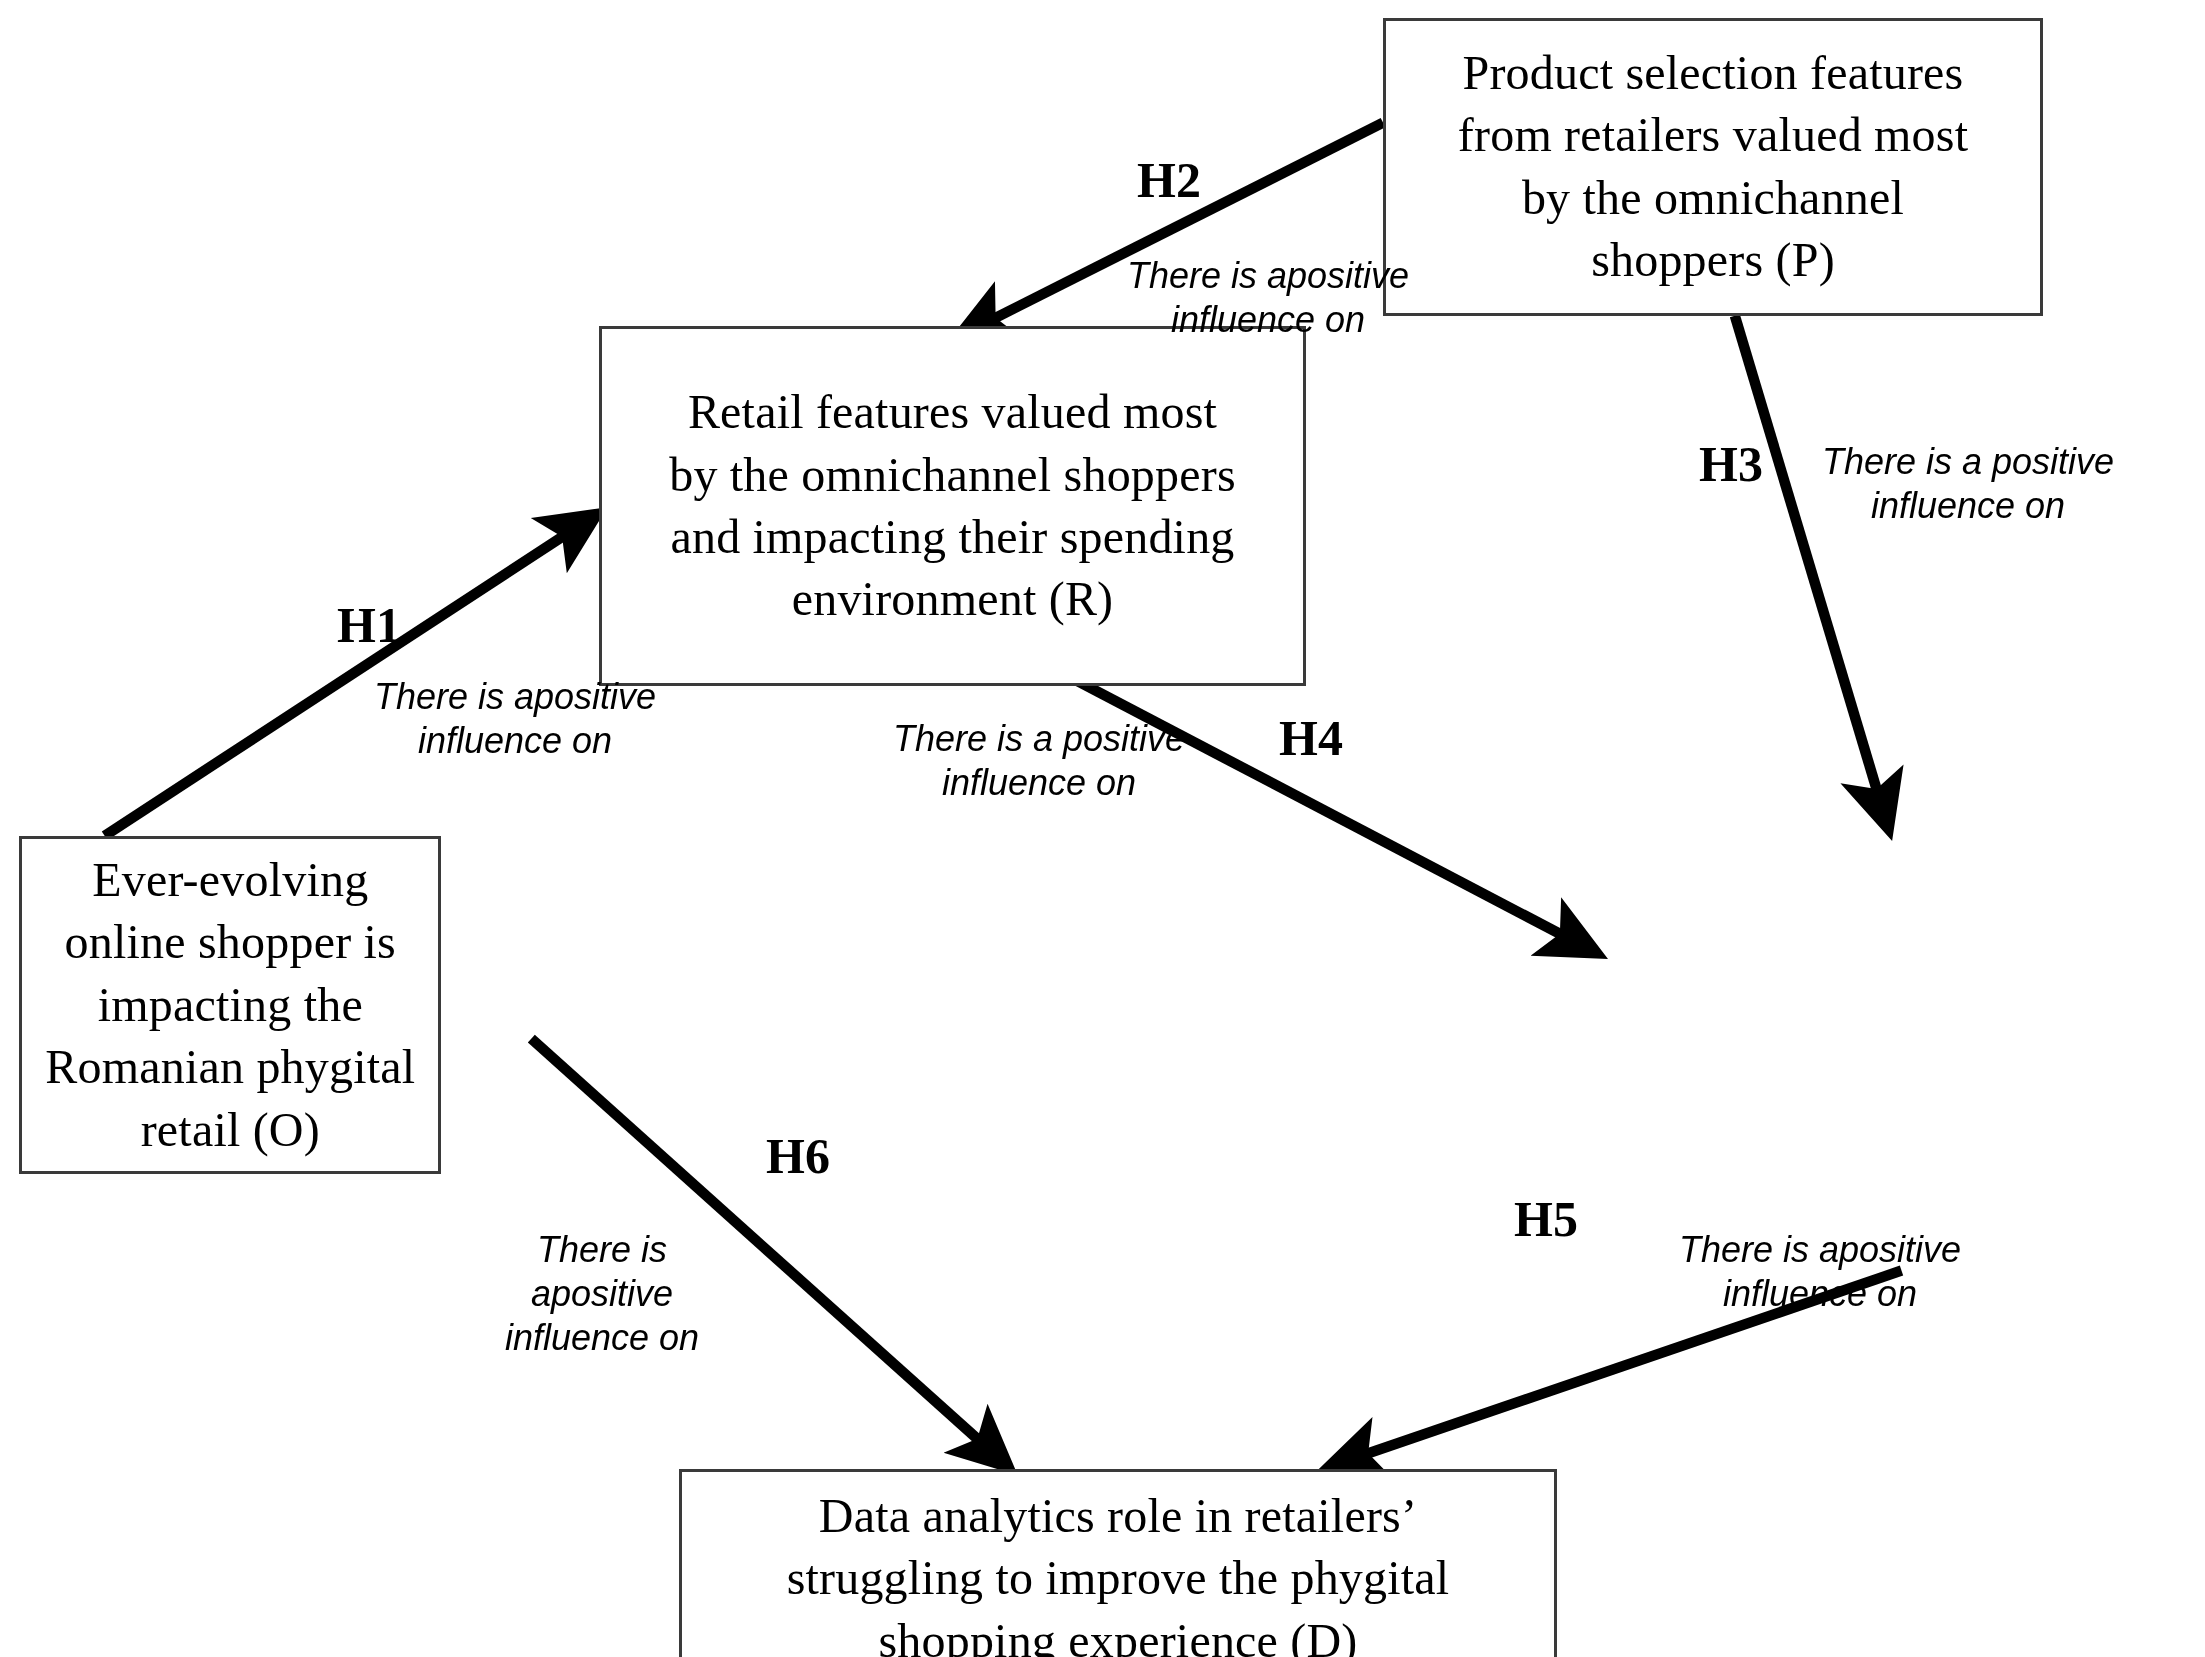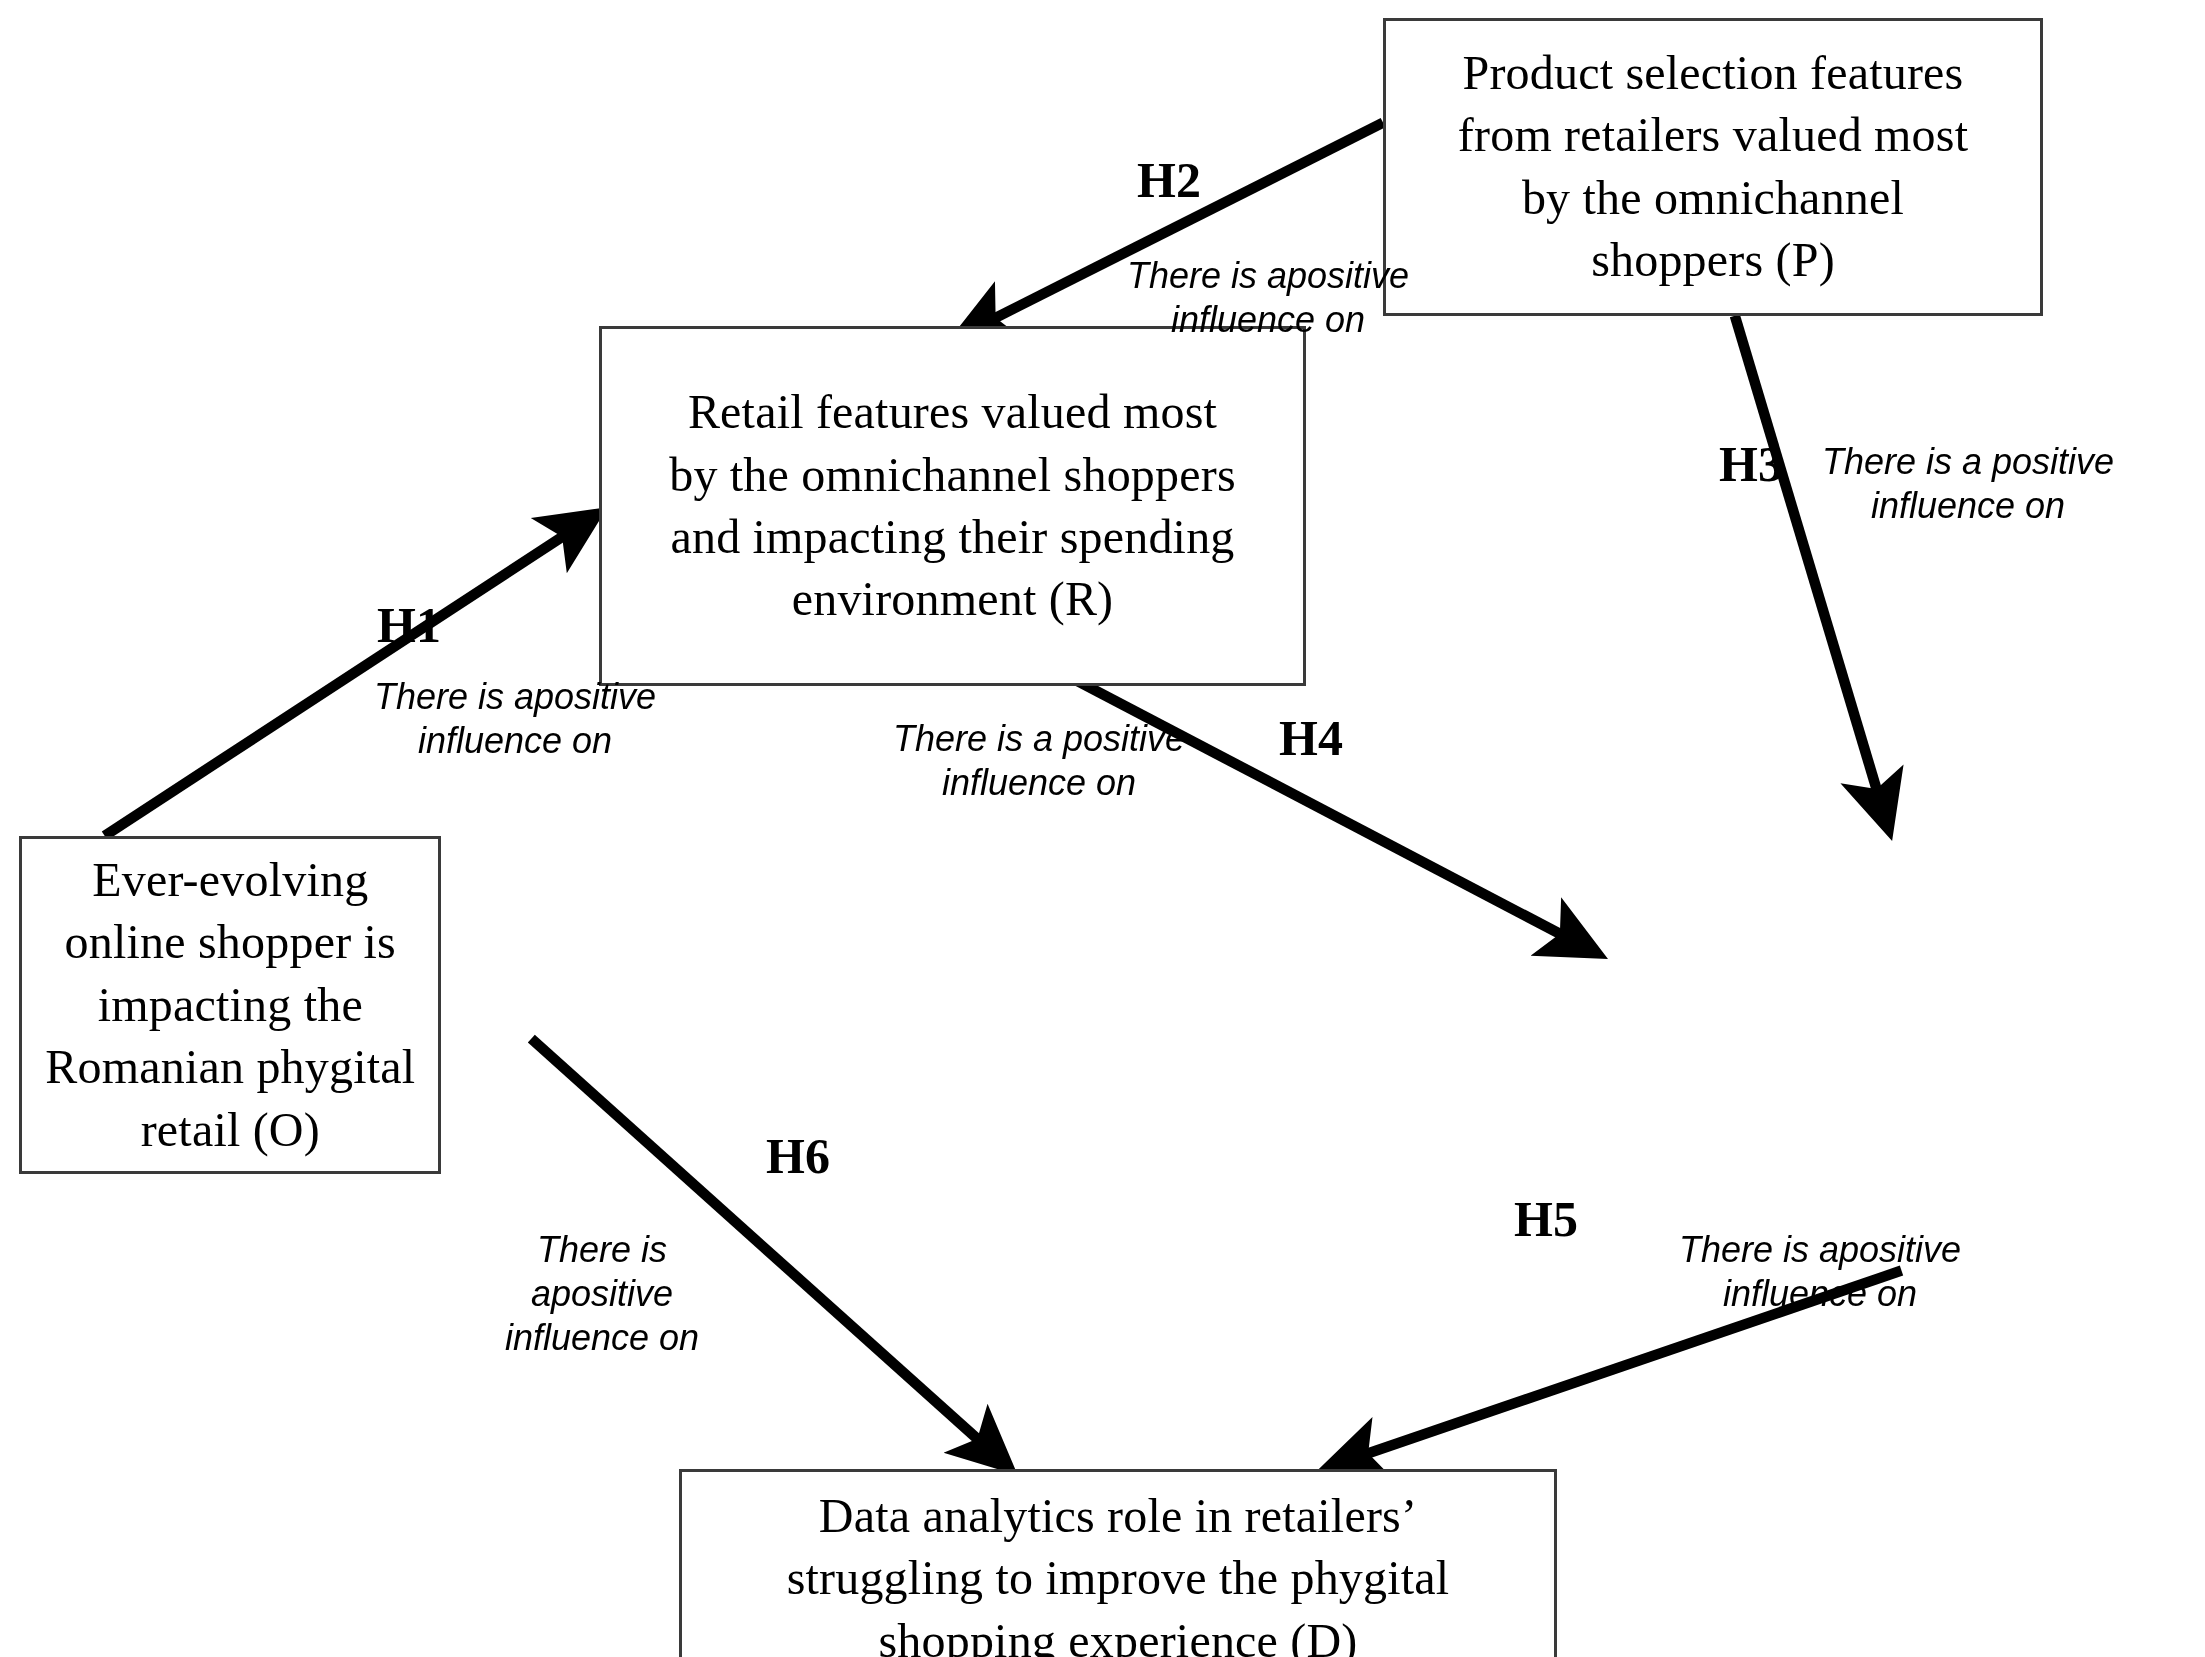--- a/index.html
+++ b/index.html
@@ -125,25 +125,25 @@
   <div class="node" style="left:679px; top:1469px; width:878px; height:219px;">
     <span class="node-text">Data analytics role in retailers’
 struggling to improve the phygital
 shopping experience (D)</span>
   </div>
 
   <div class="hyp-label" style="left:1137px; top:151px;">H2</div>
   <div class="edge-caption" style="left:1123px; top:254px; width:290px;">There is apositive
 influence on</div>
 
-  <div class="hyp-label" style="left:337px; top:596px;margin-left:40px;">H1</div>
+  <div class="hyp-label" style="left:337px; top:596px;">H1</div>
   <div class="edge-caption" style="left:370px; top:675px; width:290px;">There is apositive
 influence on</div>
 
-  <div class="hyp-label" style="left:1699px; top:435px;margin-left:20px;">H3</div>
+  <div class="hyp-label" style="left:1699px; top:435px;">H3</div>
   <div class="edge-caption" style="left:1815px; top:440px; width:306px;">There is a positive
 influence on</div>
 
   <div class="hyp-label" style="left:1279px; top:709px;">H4</div>
   <div class="edge-caption" style="left:886px; top:717px; width:306px;">There is a positive
 influence on</div>
 
   <div class="hyp-label" style="left:766px; top:1127px;">H6</div>
   <div class="edge-caption" style="left:465px; top:1228px; width:274px;">There is apositive
 influence on</div>

